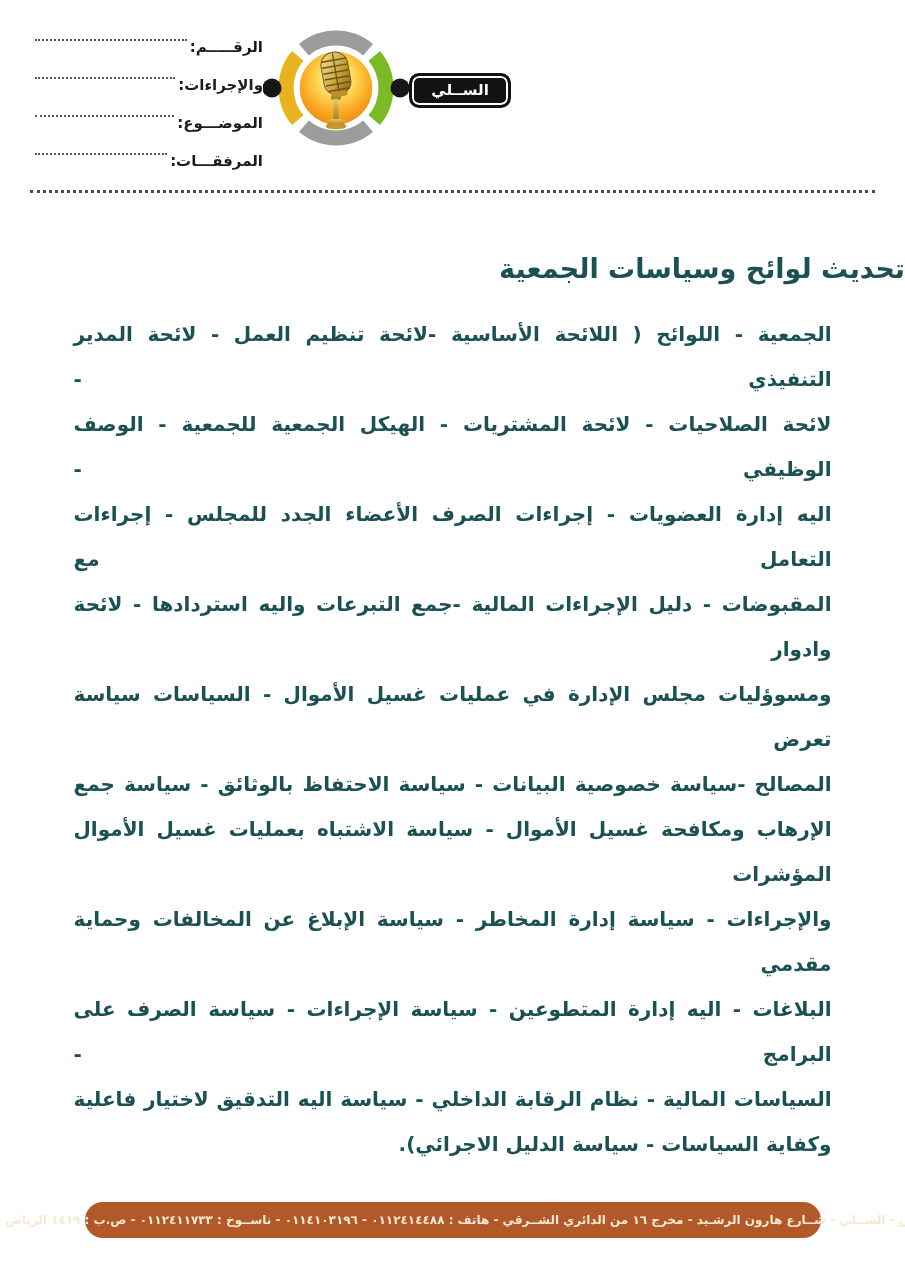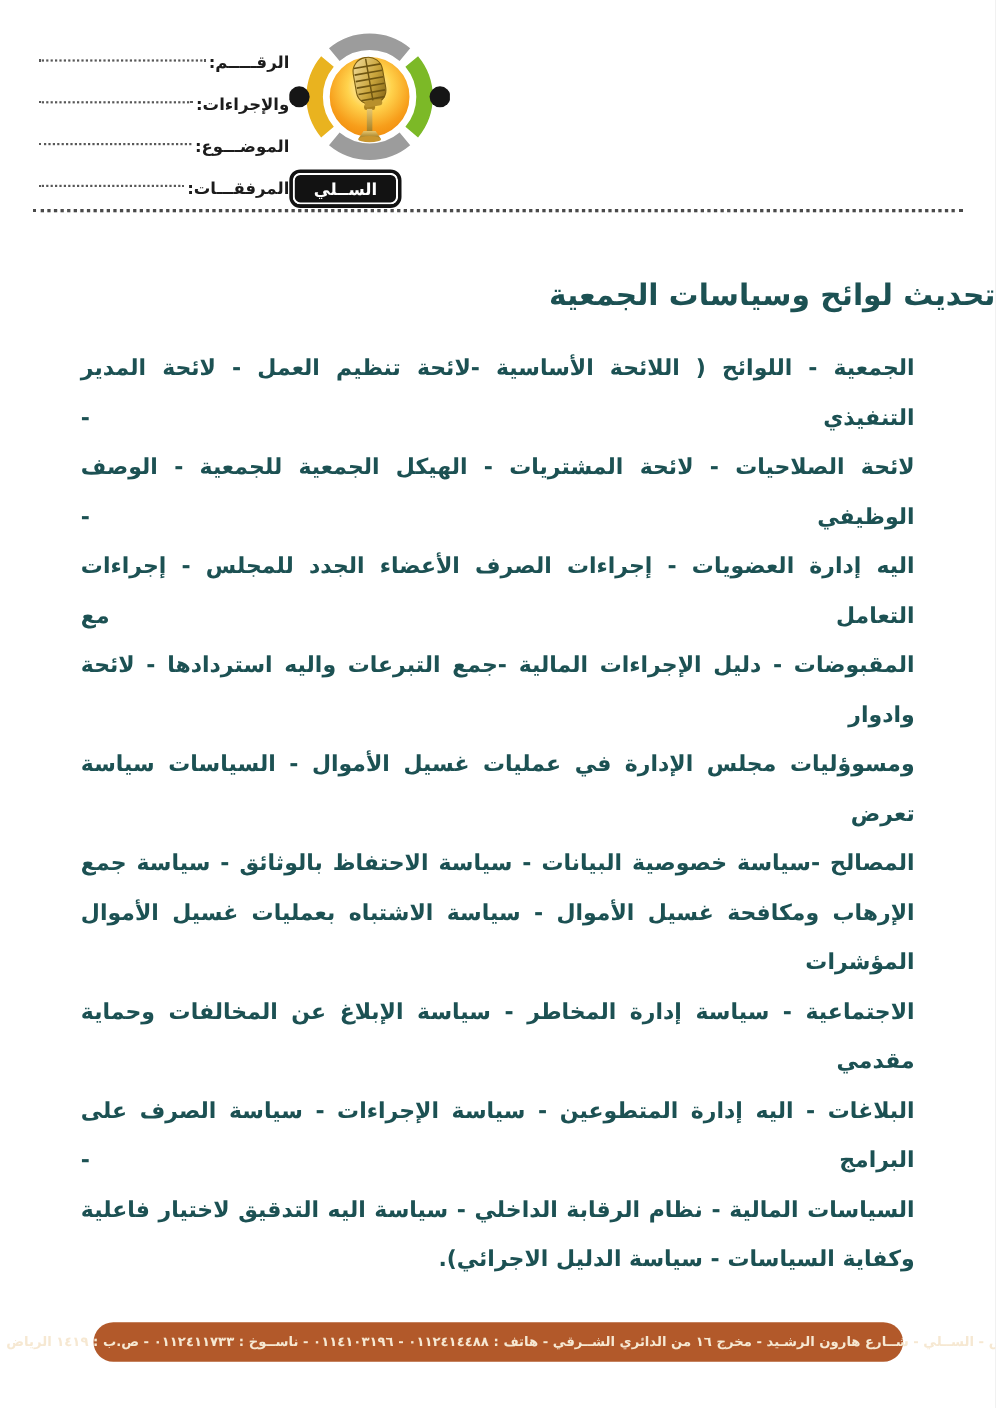--- a/index.html
+++ b/index.html
@@ -6,25 +6,25 @@
   .page {
     width:905px; height:1280px; margin:0 auto; position:relative;
     background:#ffffff; overflow:hidden;
     font-family:"DejaVu Sans", sans-serif;
   }
 
   
   .header { display:flex; align-items:flex-start; padding:26px 28px 0 35px; }
 
   .fields { width:228px; margin-top:12px; }
-  .field-row { display:flex; direction:rtl; align-items:center; height:38px; }
+  .field-row { display:flex; direction:rtl; align-items:flex-start; height:38px; }
   .field-label { font-size:15px; font-weight:bold; color:#1c1c1c; white-space:nowrap; }
   .field-dots { flex:1; border-bottom:2px dotted #575757; margin:0 3px 5px 0; height:1px; }
 
-  .logo-col { flex:1; display:flex; flex-direction:column; align-items:flex-start; }
+  .logo-col { flex:1; display:flex; flex-direction:row; align-items:center; }
   .logo-badge {
     margin-top:3px; width:96px; height:29px; background:#121212;
     border:3px solid #121212; border-radius:10px;
     box-shadow:inset 0 0 0 2px #ffffff;
     display:flex; align-items:center; justify-content:center;
     color:#ffffff; font-size:15px; font-weight:bold; direction:rtl;
   }
 
   .org { width:348px; margin-top:10px; text-align:center; direction:rtl; color:#161616; }
   .org-country { font-size:21px; font-weight:bold; margin-bottom:13px; white-space:nowrap; }
@@ -138,21 +138,21 @@
   <div class="doc-title">تحديث لوائح وسياسات الجمعية</div>
 
   <div class="doc-body">
     <div class="body-line">الجمعية - اللوائح ( اللائحة الأساسية -لائحة تنظيم العمل - لائحة المدير التنفيذي -</div>
     <div class="body-line">لائحة الصلاحيات - لائحة المشتريات - الهيكل الجمعية للجمعية - الوصف الوظيفي -</div>
     <div class="body-line">اليه إدارة العضويات - إجراءات الصرف الأعضاء الجدد للمجلس - إجراءات التعامل مع</div>
     <div class="body-line">المقبوضات - دليل الإجراءات المالية -جمع التبرعات واليه استردادها - لائحة وادوار</div>
     <div class="body-line">ومسوؤليات مجلس الإدارة في عمليات غسيل الأموال - السياسات سياسة تعرض</div>
     <div class="body-line">المصالح -سياسة خصوصية البيانات - سياسة الاحتفاظ بالوثائق - سياسة جمع</div>
     <div class="body-line">الإرهاب ومكافحة غسيل الأموال - سياسة الاشتباه بعمليات غسيل الأموال المؤشرات</div>
-    <div class="body-line">الاجتماعية - سياسة إدارة المخاطر - سياسة الإبلاغ عن المخالفات وحماية مقدمي</div>
+    <div class="body-line">والإجراءات - سياسة إدارة المخاطر - سياسة الإبلاغ عن المخالفات وحماية مقدمي</div>
     <div class="body-line">البلاغات - اليه إدارة المتطوعين - سياسة الإجراءات - سياسة الصرف على البرامج -</div>
     <div class="body-line">السياسات المالية - نظام الرقابة الداخلي - سياسة اليه التدقيق لاختيار فاعلية</div>
     <div class="body-line last">وكفاية السياسات - سياسة الدليل الاجرائي).</div>
   </div>
 
   <div class="footer-bar">
     <span>الرياض - الســلي - شــارع هارون الرشـيد - مخرج ١٦ من الدائري الشــرقي - هاتف : ٠١١٢٤١٤٤٨٨ - ٠١١٤١٠٣١٩٦ - ناســوخ : ٠١١٢٤١١٧٣٣ - ص.ب : ١٤١٩ الرياض ١١٤٣١</span>
   </div>
 
 </div>

